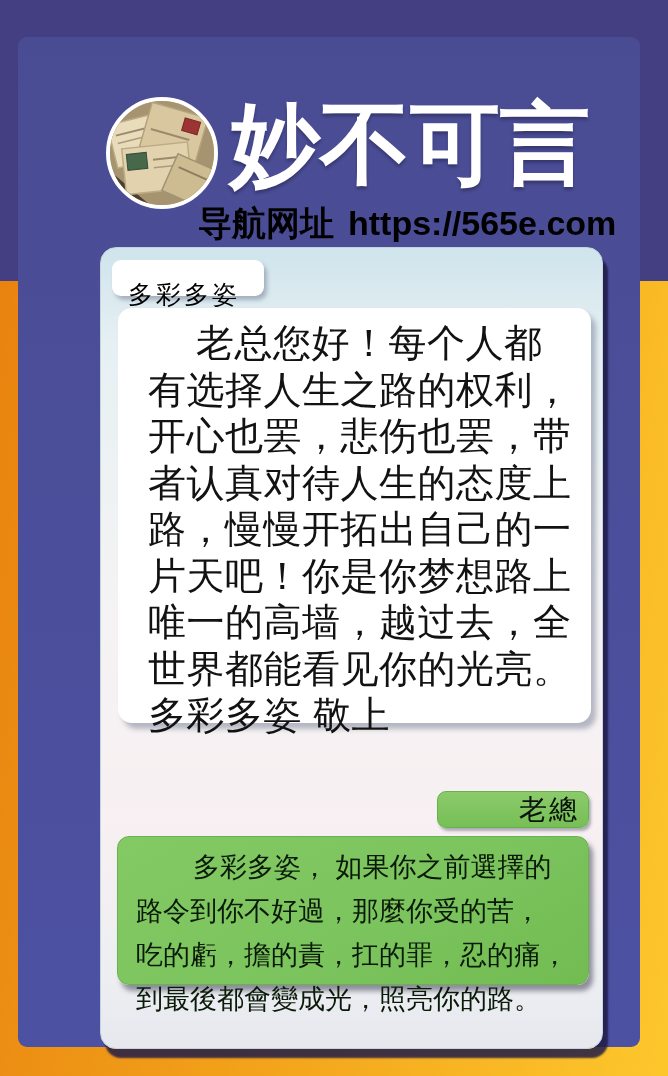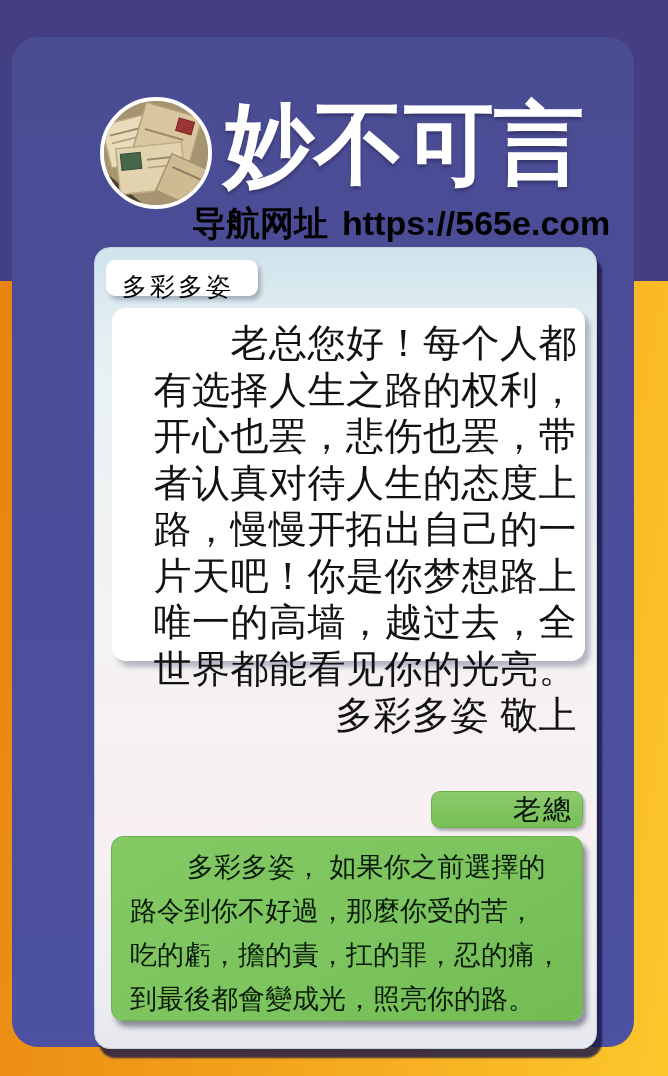--- a/index.html
+++ b/index.html
@@ -6,59 +6,59 @@
   html,body { width:668px; height:1076px; }
   body {
     position:relative; width:668px; height:1076px; overflow:hidden;
     font-family:"Liberation Sans","DejaVu Sans",sans-serif;
     background:#443e82;
   }
   .bg-top{ position:absolute; left:0; top:0; width:668px; height:281px; background:#443e82; }
   .bg-bottom{ position:absolute; left:0; top:281px; width:668px; height:795px;
     background:linear-gradient(100deg,#e8830f 0%,#f2a01a 45%,#fdc72c 100%); }
 
-  .panel{ position:absolute; left:12px; top:37px; width:622px; height:1010px;
-    border-radius:26px; background:linear-gradient(180deg,#4a4c93 0%,#4b4e9a 50%,#4d51a2 100%); }
+  .panel{ position:absolute; left:18px; top:37px; width:622px; height:1010px;
+    border-radius:9px; background:linear-gradient(180deg,#4a4c93 0%,#4b4e9a 50%,#4d51a2 100%); }
 
   
   .avatar{ position:absolute; left:88px; top:60px; width:112px; height:112px;
     border-radius:50%; border:4px solid #ffffff; overflow:hidden; background:#b9a98c; }
   .avatar svg{ display:block; width:104px; height:104px; }
   .app-title{ position:absolute; left:212px; top:55px; width:372px; height:104px;
     color:#ffffff; font-size:90px; font-weight:bold; line-height:104px; white-space:nowrap;
     text-shadow:0 3px 3px rgba(20,20,50,.35); letter-spacing:0px; }
   .nav-line{ position:absolute; left:180px; top:164px; width:392px; text-align:left;
     color:#000000; font-size:34px; font-weight:bold; white-space:nowrap; letter-spacing:0px; }
   .nav-line .url{ margin-left:14px; }
 
   
   .card{ position:absolute; left:82px; top:210px; width:503px; height:802px;
     border-radius:16px; border:1px solid #c5d4dc;
     background:linear-gradient(180deg,#cfe4ec 0%,#e6f0f3 12%,#f4f3f3 42%,#f8f0f2 72%,#eceef2 92%,#e6e8ee 100%);
     box-shadow:5px 9px 2px rgba(30,27,70,.85); }
 
   .sender-tag{ position:absolute; left:11px; top:12px; height:36px; min-width:152px;
-    background:#ffffff; border-radius:9px; padding:8px 16px;
+    background:#ffffff; border-radius:9px; padding:16px 16px;
     font-size:25px; line-height:36px; color:#000; letter-spacing:3px;
     box-shadow:3px 4px 4px rgba(120,130,150,.55); }
 
-  .msg-bubble{ position:absolute; left:17px; top:60px; width:473px; height:353px;
+  .msg-bubble{ position:absolute; left:17px; top:60px; width:473px; height:415px;
     background:#ffffff; border-radius:14px;
     box-shadow:5px 6px 5px rgba(115,125,150,.5);
     padding:12px 8px 0 30px;
     font-size:38px; line-height:46.5px; letter-spacing:0.5px; color:#121212;
-    text-indent:48px; white-space:pre-line;text-align:right; }
+    text-indent:48px; white-space:pre-line; }
 
   .reply-tag{ position:absolute; right:13px; top:543px; width:152px; height:37px;
     background:linear-gradient(180deg,#8cca6c 0%,#76bf55 100%);
     border:1px solid #67b34a; border-radius:9px;
     text-align:right; padding-right:9px; font-size:28px; line-height:35px; color:#08140a;
     box-shadow:2px 3px 3px rgba(80,90,100,.45); letter-spacing:2px; }
 
-  .reply-bubble{ position:absolute; left:16px; top:588px; width:472px; height:185px;
+  .reply-bubble{ position:absolute; left:16px; top:588px; width:472px; height:149px;
     background:linear-gradient(150deg,#83c964 0%,#7cc45e 55%,#72bc52 100%);
     border:1px solid #6db04f; border-radius:12px;
     box-shadow:4px 6px 5px rgba(65,65,85,.55);
     padding:8px 12px 0 18px;
     font-size:27px; line-height:44px; letter-spacing:0px; color:#0a1a08;
     text-indent:57px; white-space:pre-line; }
 </style>
 </head>
 <body>
 

